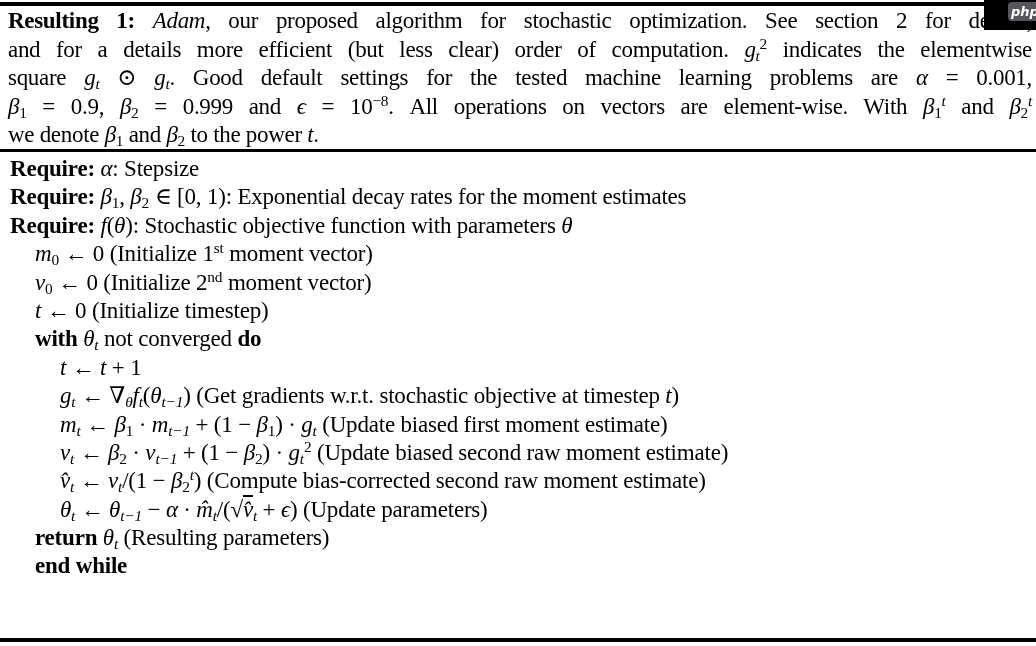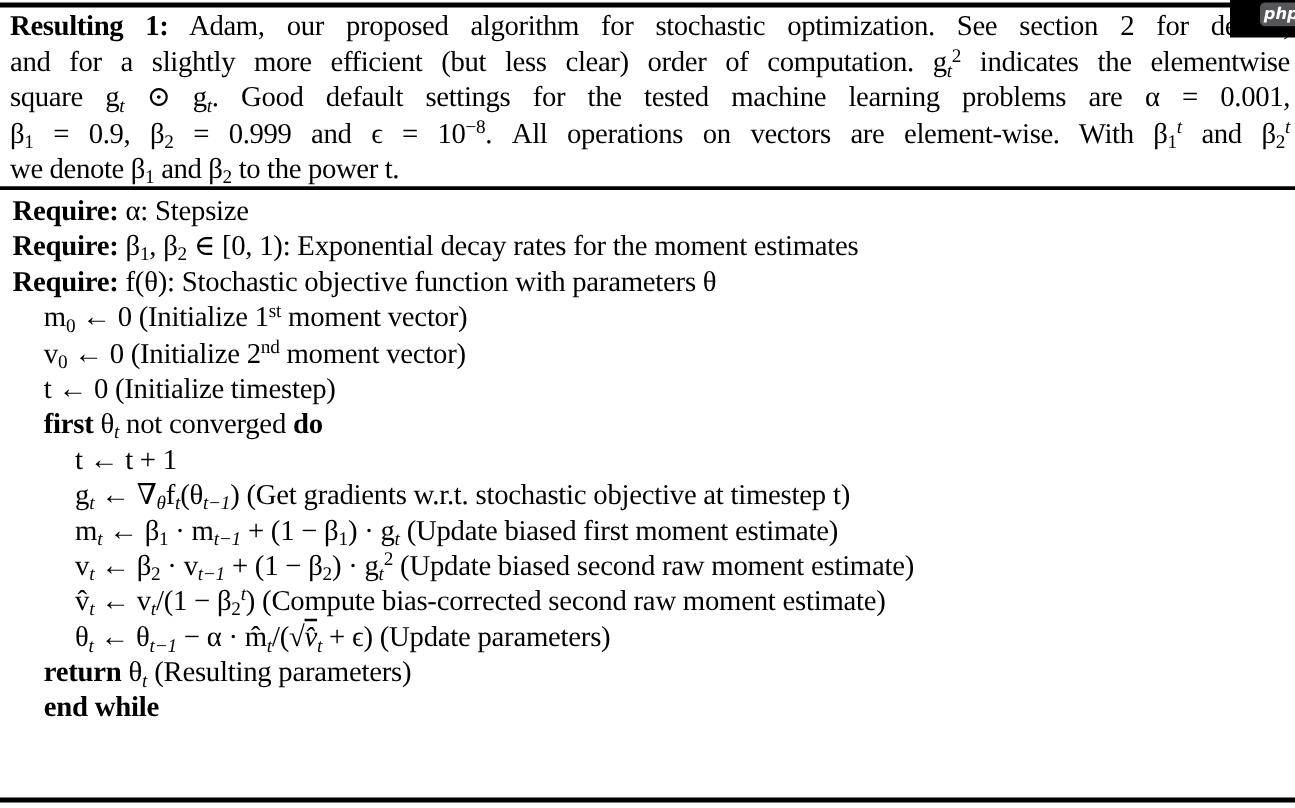--- a/index.html
+++ b/index.html
@@ -31,21 +31,21 @@
   #algo {
     position: absolute; left: 10px; top: 155px; width: 1022px;
     font-size: 23px; letter-spacing: -0.2px;
   }
   .algo-line { height: 28.4px; line-height: 28.4px; white-space: nowrap; }
   .ind1 { padding-left: 25px; }
   .ind2 { padding-left: 50px; }
 
   .s-t   { }
   .s-b   { font-weight: bold; }
-  .s-m   { }
+  .s-m   { font-style: italic; }
   .s-sub  { font-size: 67%; vertical-align: -0.28em; line-height: 0; }
   .s-subi { font-size: 67%; vertical-align: -0.28em; line-height: 0; font-style: italic; }
   .s-sup  { font-size: 67%; vertical-align: 0.5em;  line-height: 0; }
   .s-supi { font-size: 67%; vertical-align: 0.5em;  line-height: 0; font-style: italic; }
   .s-msq  { font-style: italic; text-decoration: overline; }
 
   #redaction {
     position: absolute; left: 984px; top: 0; width: 52px; height: 30px;
     background: #000; z-index: 5;
   }
@@ -57,34 +57,34 @@
     line-height: 19px; text-align: center; letter-spacing: 0;
   }
 </style>
 </head>
 <body style="background: rgb(255, 255, 255); color: rgb(0, 0, 0);">
 
 <div id="page">
   <div id="top-rule" class="rule" style="background: rgb(0, 0, 0);"></div>
   <div id="caption">
       <div class="cap-line"><span class="s-b">Resulting 1:</span><span class="s-t"> </span><span class="s-m">Adam</span><span class="s-t">, our proposed algorithm for stochastic optimization. See section 2 for details,</span></div>
-      <div class="cap-line"><span class="s-t">and for a slightly more efficient (but less clear) order of computation. </span><span class="s-m">g</span><span class="s-subi">t</span><span class="s-sup">2</span><span class="s-t"> indicates the elementwise</span></div>
+      <div class="cap-line"><span class="s-t">and for a details more efficient (but less clear) order of computation. </span><span class="s-m">g</span><span class="s-subi">t</span><span class="s-sup">2</span><span class="s-t"> indicates the elementwise</span></div>
       <div class="cap-line"><span class="s-t">square </span><span class="s-m">g</span><span class="s-subi">t</span><span class="s-t"> ⊙ </span><span class="s-m">g</span><span class="s-subi">t</span><span class="s-t">. Good default settings for the tested machine learning problems are </span><span class="s-m">α</span><span class="s-t"> = 0.001,</span></div>
       <div class="cap-line"><span class="s-m">β</span><span class="s-sub">1</span><span class="s-t"> = 0.9, </span><span class="s-m">β</span><span class="s-sub">2</span><span class="s-t"> = 0.999 and </span><span class="s-m">ϵ</span><span class="s-t"> = 10</span><span class="s-sup">−8</span><span class="s-t">. All operations on vectors are element-wise. With </span><span class="s-m">β</span><span class="s-sub">1</span><span class="s-supi">t</span><span class="s-t"> and </span><span class="s-m">β</span><span class="s-sub">2</span><span class="s-supi">t</span></div>
       <div class="cap-line no-just"><span class="s-t">we denote </span><span class="s-m">β</span><span class="s-sub">1</span><span class="s-t"> and </span><span class="s-m">β</span><span class="s-sub">2</span><span class="s-t"> to the power </span><span class="s-m">t</span><span class="s-t">.</span></div>
     </div>
   <div id="mid-rule" class="rule" style="background: rgb(0, 0, 0);"></div>
   <div id="algo">
       <div class="algo-line"><span class="s-b">Require:</span><span class="s-t"> </span><span class="s-m">α</span><span class="s-t">: Stepsize</span></div>
       <div class="algo-line"><span class="s-b">Require:</span><span class="s-t"> </span><span class="s-m">β</span><span class="s-sub">1</span><span class="s-t">, </span><span class="s-m">β</span><span class="s-sub">2</span><span class="s-t"> ∈ [0, 1): Exponential decay rates for the moment estimates</span></div>
       <div class="algo-line"><span class="s-b">Require:</span><span class="s-t"> </span><span class="s-m">f</span><span class="s-t">(</span><span class="s-m">θ</span><span class="s-t">)</span><span class="s-t">: Stochastic objective function with parameters </span><span class="s-m">θ</span></div>
       <div class="algo-line ind1"><span class="s-m">m</span><span class="s-sub">0</span><span class="s-t"> ← 0 (Initialize 1</span><span class="s-sup">st</span><span class="s-t"> moment vector)</span></div>
       <div class="algo-line ind1"><span class="s-m">v</span><span class="s-sub">0</span><span class="s-t"> ← 0 (Initialize 2</span><span class="s-sup">nd</span><span class="s-t"> moment vector)</span></div>
       <div class="algo-line ind1"><span class="s-m">t</span><span class="s-t"> ← 0 (Initialize timestep)</span></div>
-      <div class="algo-line ind1"><span class="s-b">first </span><span class="s-m">θ</span><span class="s-subi">t</span><span class="s-t"> not converged </span><span class="s-b">do</span></div>
+      <div class="algo-line ind1"><span class="s-b">with </span><span class="s-m">θ</span><span class="s-subi">t</span><span class="s-t"> not converged </span><span class="s-b">do</span></div>
       <div class="algo-line ind2"><span class="s-m">t</span><span class="s-t"> ← </span><span class="s-m">t</span><span class="s-t"> + 1</span></div>
       <div class="algo-line ind2"><span class="s-m">g</span><span class="s-subi">t</span><span class="s-t"> ← ∇</span><span class="s-subi">θ</span><span class="s-m">f</span><span class="s-subi">t</span><span class="s-t">(</span><span class="s-m">θ</span><span class="s-subi">t−1</span><span class="s-t">)</span><span class="s-t"> (Get gradients w.r.t. stochastic objective at timestep </span><span class="s-m">t</span><span class="s-t">)</span></div>
       <div class="algo-line ind2"><span class="s-m">m</span><span class="s-subi">t</span><span class="s-t"> ← </span><span class="s-m">β</span><span class="s-sub">1</span><span class="s-t"> · </span><span class="s-m">m</span><span class="s-subi">t−1</span><span class="s-t"> + (1 − </span><span class="s-m">β</span><span class="s-sub">1</span><span class="s-t">) · </span><span class="s-m">g</span><span class="s-subi">t</span><span class="s-t"> (Update biased first moment estimate)</span></div>
       <div class="algo-line ind2"><span class="s-m">v</span><span class="s-subi">t</span><span class="s-t"> ← </span><span class="s-m">β</span><span class="s-sub">2</span><span class="s-t"> · </span><span class="s-m">v</span><span class="s-subi">t−1</span><span class="s-t"> + (1 − </span><span class="s-m">β</span><span class="s-sub">2</span><span class="s-t">) · </span><span class="s-m">g</span><span class="s-subi">t</span><span class="s-sup">2</span><span class="s-t"> (Update biased second raw moment estimate)</span></div>
       <div class="algo-line ind2"><span class="s-m">v̂</span><span class="s-subi">t</span><span class="s-t"> ← </span><span class="s-m">v</span><span class="s-subi">t</span><span class="s-t">/(1 − </span><span class="s-m">β</span><span class="s-sub">2</span><span class="s-supi">t</span><span class="s-t">) (Compute bias-corrected second raw moment estimate)</span></div>
       <div class="algo-line ind2"><span class="s-m">θ</span><span class="s-subi">t</span><span class="s-t"> ← </span><span class="s-m">θ</span><span class="s-subi">t−1</span><span class="s-t"> − </span><span class="s-m">α</span><span class="s-t"> · </span><span class="s-m">m̂</span><span class="s-subi">t</span><span class="s-t">/(</span><span class="s-t">√</span><span class="s-msq">v̂</span><span class="s-subi">t</span><span class="s-t"> + </span><span class="s-m">ϵ</span><span class="s-t">) (Update parameters)</span></div>
       <div class="algo-line ind1"><span class="s-b">return</span><span class="s-t"> </span><span class="s-m">θ</span><span class="s-subi">t</span><span class="s-t"> (Resulting parameters)</span></div>
       <div class="algo-line ind1"><span class="s-b">end while</span></div>
     </div>
   <div id="bottom-rule" class="rule" style="background: rgb(0, 0, 0);"></div>

